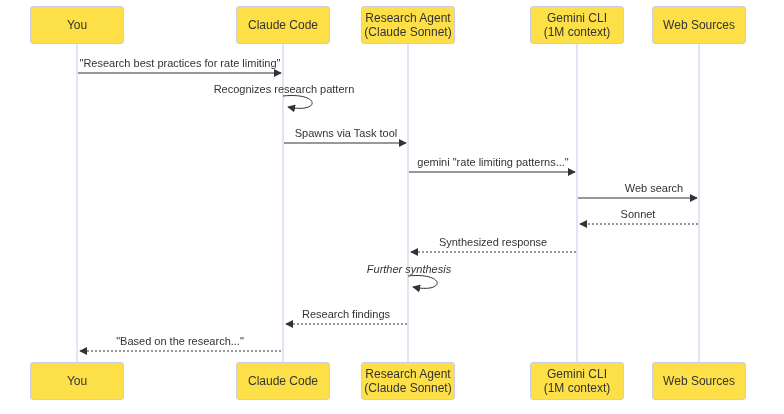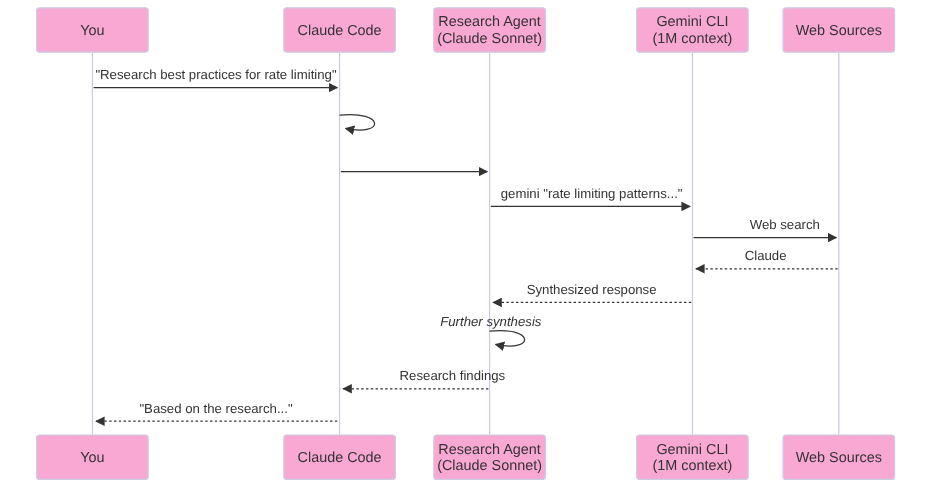--- a/index.html
+++ b/index.html
@@ -19,21 +19,21 @@
     position: absolute;
     left: 0;
     top: 0;
     pointer-events: none;
   }
   .actor {
     position: absolute;
     width: 94px;
     height: 38px;
     box-sizing: border-box;
-    background: #f9a8d4;
+    background: #fde047;
     border: 1px solid #CCCCE3;
     border-radius: 3px;
     display: flex;
     align-items: center;
     justify-content: center;
     text-align: center;
     font-size: 12px;
     line-height: 14px;
     color: #333333;
     white-space: pre-line;
@@ -88,21 +88,23 @@
 
   <div class="actor" style="left:30px;  top:362px;">You</div>
   <div class="actor" style="left:236px; top:362px;">Claude Code</div>
   <div class="actor" style="left:361px; top:362px;">Research Agent
 (Claude Sonnet)</div>
   <div class="actor" style="left:530px; top:362px;">Gemini CLI
 (1M context)</div>
   <div class="actor" style="left:652px; top:362px;">Web Sources</div>
 
   <div class="msg" style="left:180px; top:57px;">"Research best practices for rate limiting"</div>
+  <div class="msg" style="left:284px; top:83px;">Recognizes research pattern</div>
+  <div class="msg" style="left:346px; top:127px;">Spawns via Task tool</div>
   <div class="msg" style="left:493px; top:156px;">gemini "rate limiting patterns..."</div>
   <div class="msg" style="left:654px; top:182px;">Web search</div>
-  <div class="msg" style="left:638px; top:208px;">Claude</div>
+  <div class="msg" style="left:638px; top:208px;">Sonnet</div>
   <div class="msg" style="left:493px; top:236px;text-align:right;">Synthesized response</div>
   <div class="msg" style="left:409px; top:263px;font-style:italic;">Further synthesis</div>
-  <div class="msg" style="left:346px; top:308px;margin-left:31px;">Research findings</div>
+  <div class="msg" style="left:346px; top:308px;">Research findings</div>
   <div class="msg" style="left:180px; top:335px;">"Based on the research..."</div>
 
 </div>
 
 </body></html>

